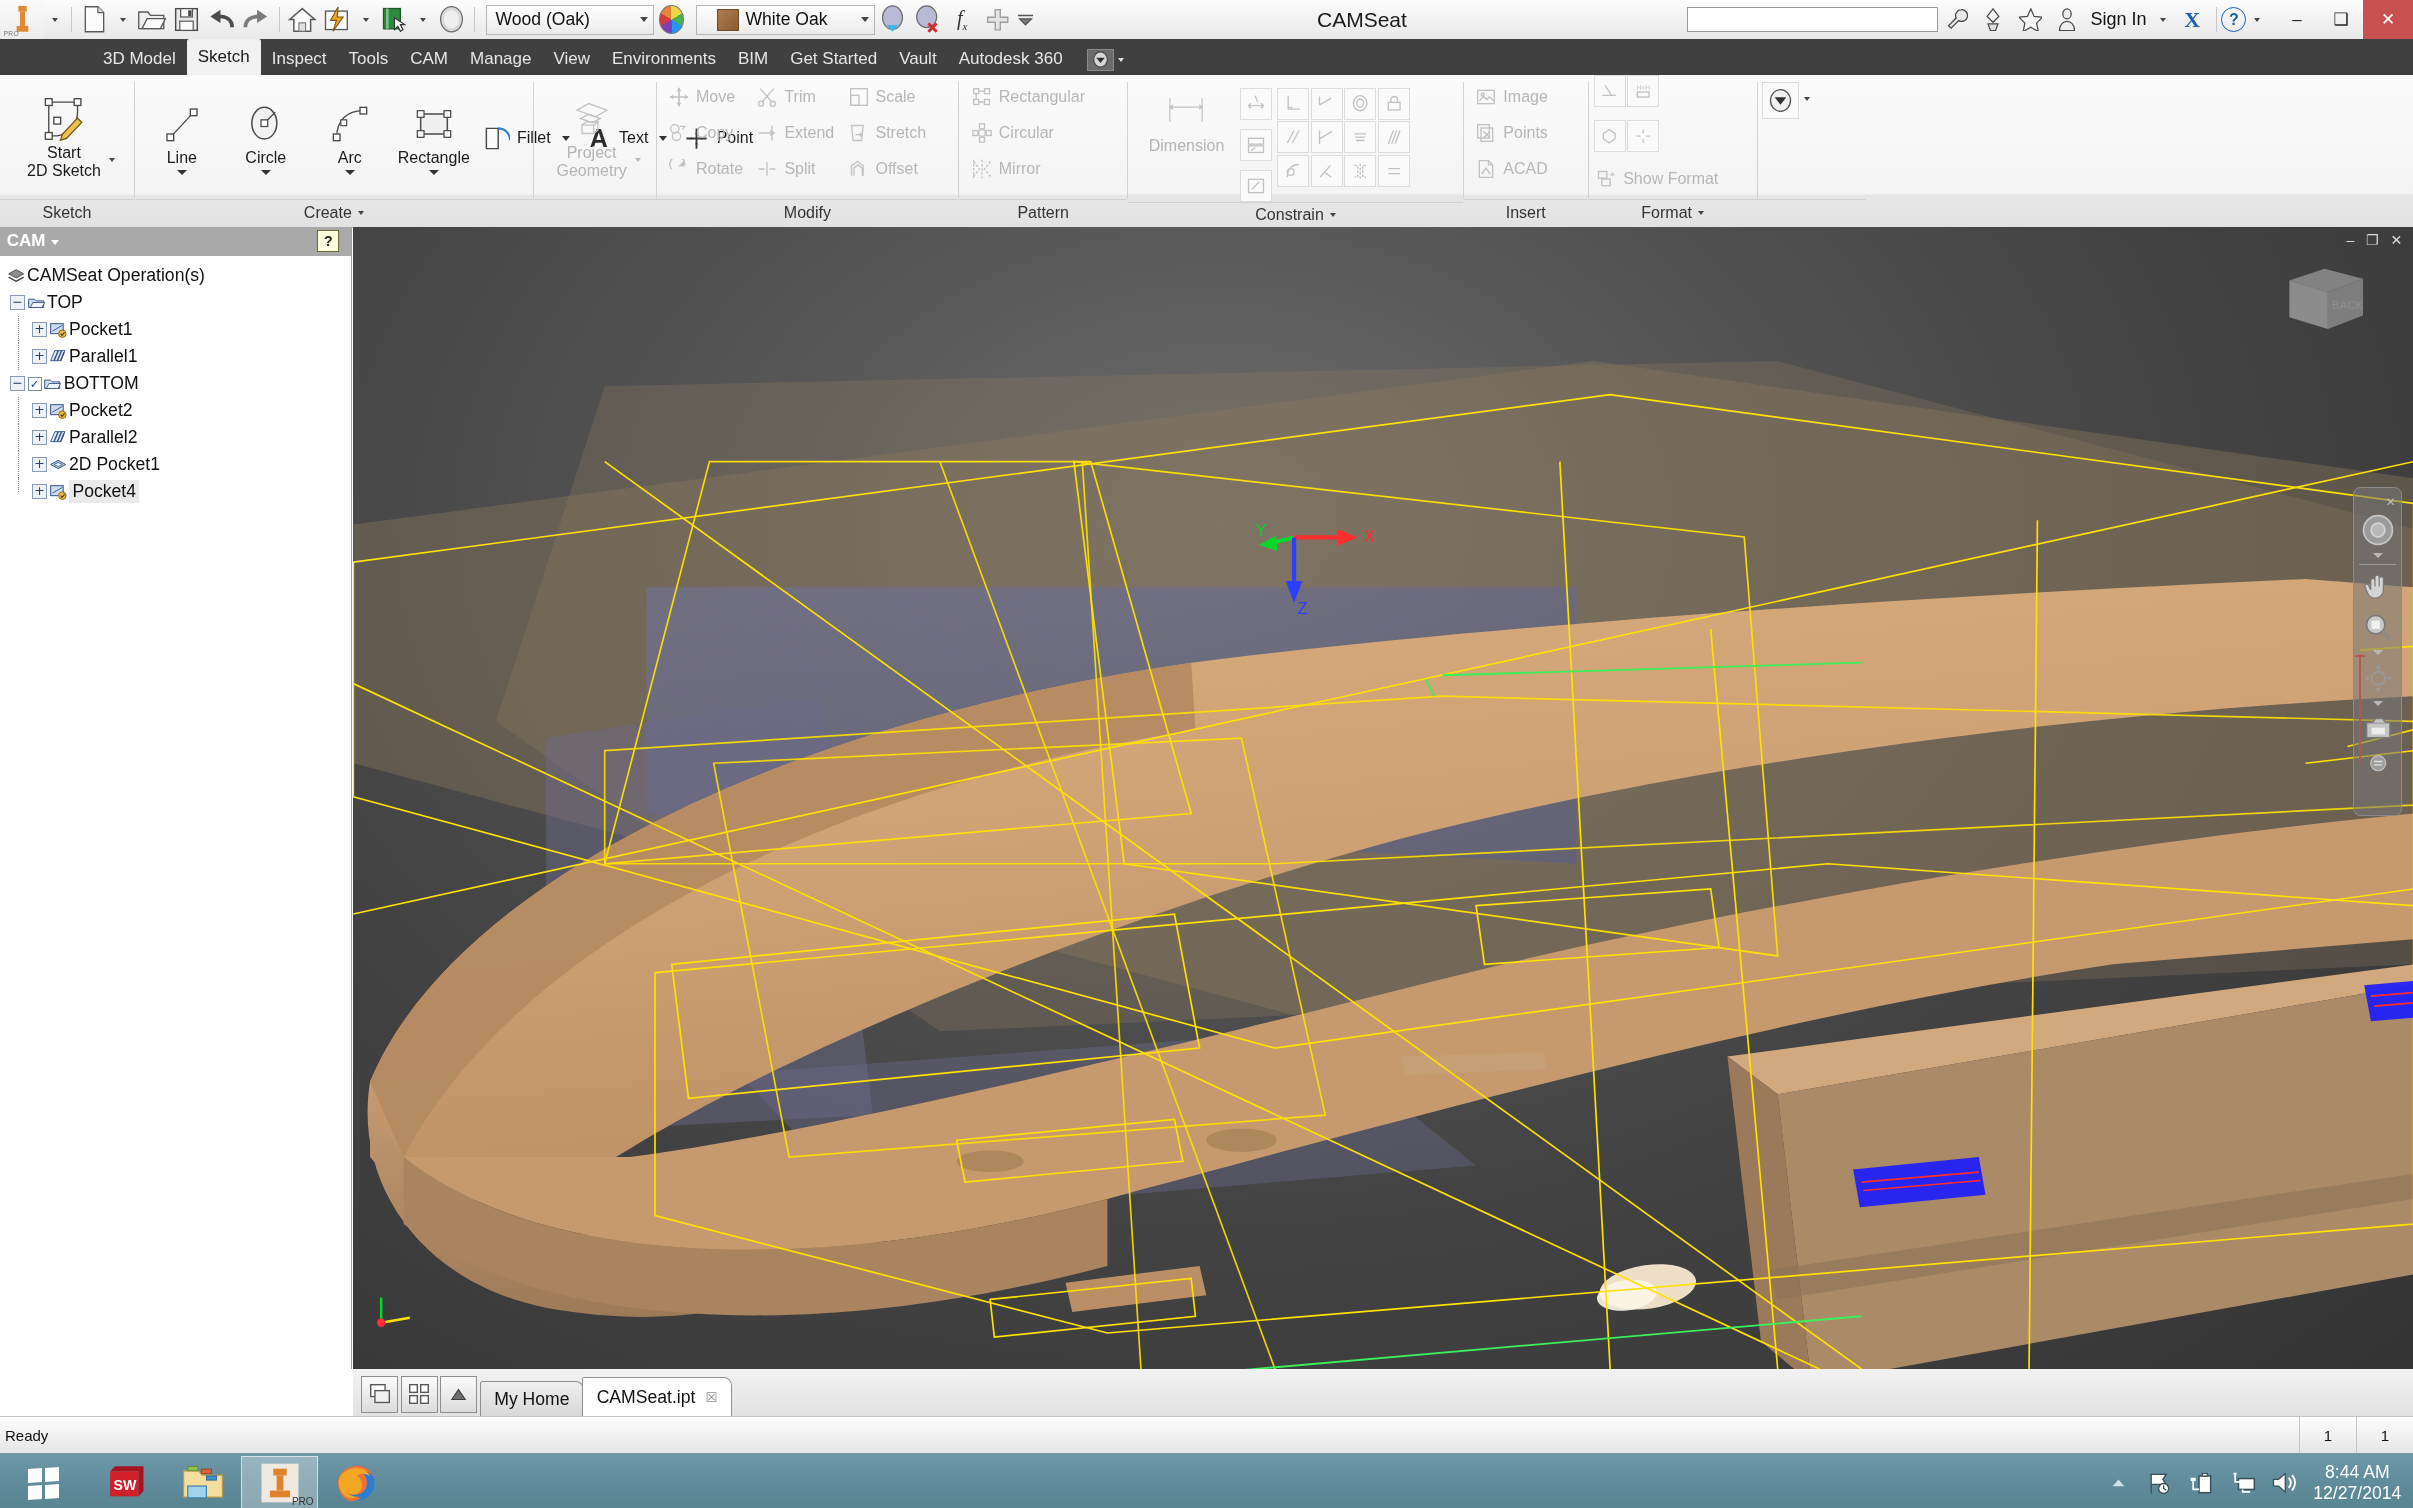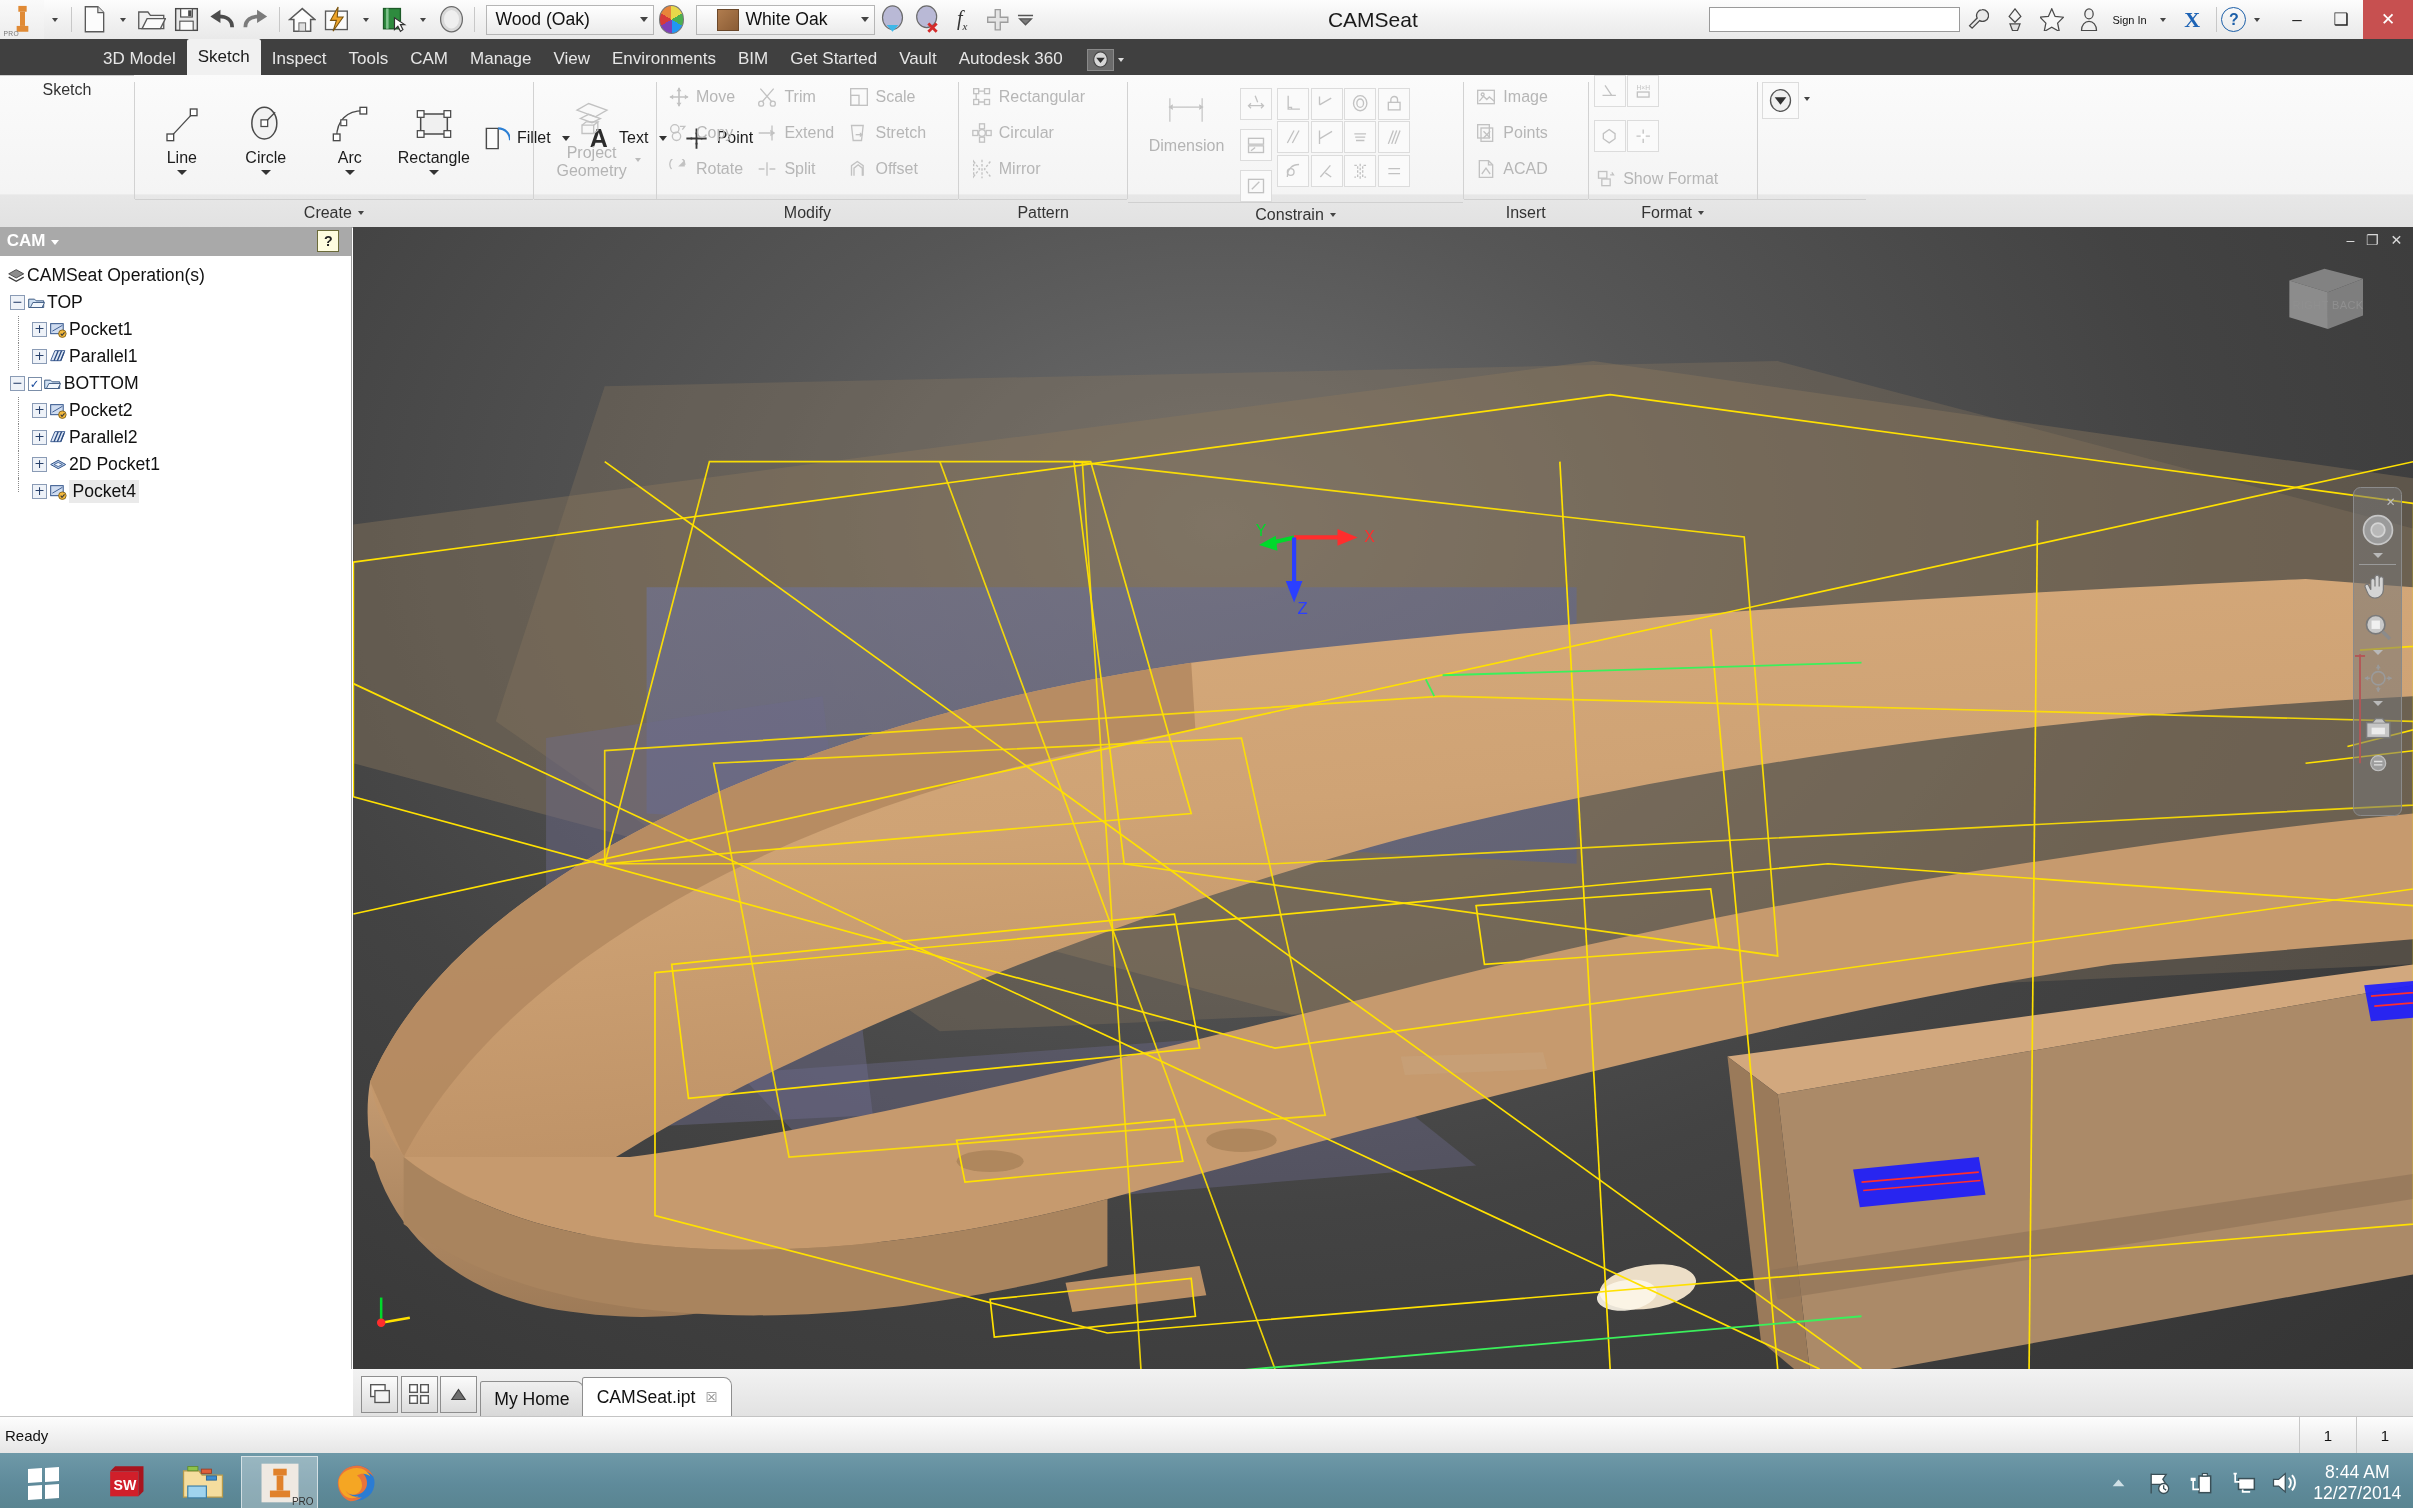--- a/index.html
+++ b/index.html
@@ -57,21 +57,21 @@
     border:0.8px solid #777; margin:0 5px;
   }
   .title-text {
     flex: 1; text-align: center; font-size: 21px; color: #1a1a1a;
   }
   .search-input {
     width: 251px; height: 25px; border: 0.8px solid #9a9a9a; background: #fff;
     font-size: 13.4px; padding: 0 5px; outline: none;
   }
   .t-icon { width:28.5px;height:28.5px;margin:0 4.2px; display:flex;align-items:center;justify-content:center; }
-  .signin { font-size: 11px; color:#111; margin:0 5px; }
+  .signin { font-size: 18px; color:#111; margin:0 5px; }
   .help-q {
     width:25px;height:25px;border-radius:50%;border:1.7px solid #1c5fa8;color:#1c5fa8;
     display:flex;align-items:center;justify-content:center;font-size:16px;font-weight:bold;
   }
   .wincontrols { display:flex; align-items:center; height:39px; margin-left: 6.7px; }
   .wc { width:44px;height:39px;display:flex;align-items:center;justify-content:center;font-size:17px;color:#222; }
   .wc.close { background:#c75050; color:#fff; width:50px; }
 
   
   .ribbon-tabs {
@@ -439,20 +439,37 @@
           </svg>
       </div>
       <span class="caret sm" style="border-top-color:#ddd;"></span>
     </div>
     <div class="rtab-spacer"></div>
   </div>
 
   <div class="ribbon">
 
     <div class="panel" style="width:134px;">
+      <div class="panel-body" style="justify-content:center;">
+        <div class="big-btn">
+          <span class="ic ic48">
+            <svg width="44" height="44" viewBox="0 0 52 52">
+              <path class="sk" d="M8 6h34v12c0 14-10 26-24 28H8z"></path>
+              <rect x="4" y="2" width="8" height="8" fill="#fff" stroke="#4a4a4a" stroke-width="1.6"></rect>
+              <rect x="38" y="2" width="8" height="8" fill="#fff" stroke="#4a4a4a" stroke-width="1.6"></rect>
+              <rect x="4" y="42" width="8" height="8" fill="#fff" stroke="#4a4a4a" stroke-width="1.6"></rect>
+              <rect x="14" y="24" width="8" height="8" fill="#fff" stroke="#4a4a4a" stroke-width="1.6"></rect>
+              <path d="M24 44l18-19 5 5-18 19-7 2z" fill="#f0c24a" stroke="#6b5a1e" stroke-width="1.6"></path>
+            </svg>
+          </span>
+          <span class="lbl" style="white-space:pre-line;">Start
+2D Sketch</span>
+        </div>
+        <span class="caret sm" style="align-self:flex-end;margin-bottom:37px;"></span>
+      </div>
       <div class="panel-title">Sketch</div>
     </div>
     <div class="panel-div"></div>
 
     <div class="panel" style="width:398px;">
       <div class="panel-body">
         <div class="big-btn">
           <span class="ic ic48">
             <svg width="40" height="40" viewBox="0 0 48 48">
                 <path class="sk" d="M10 40L38 10"></path>

